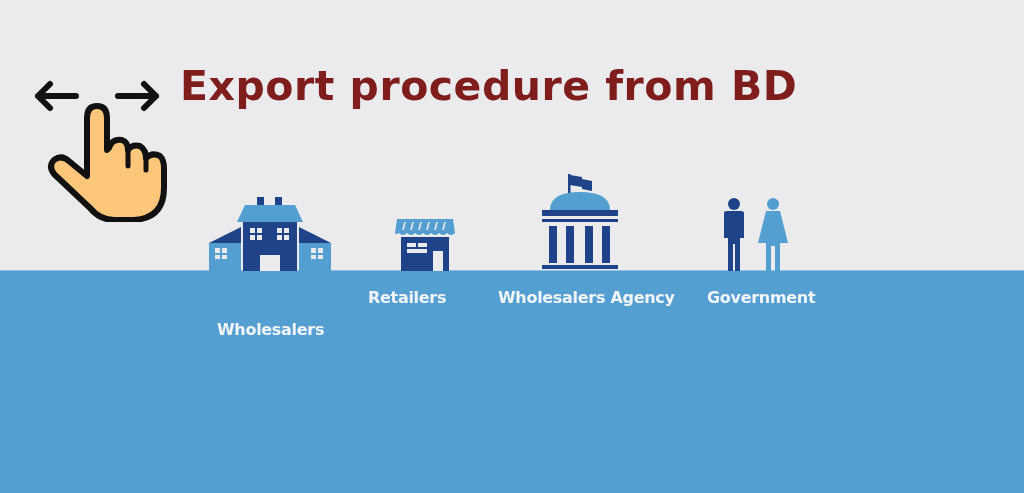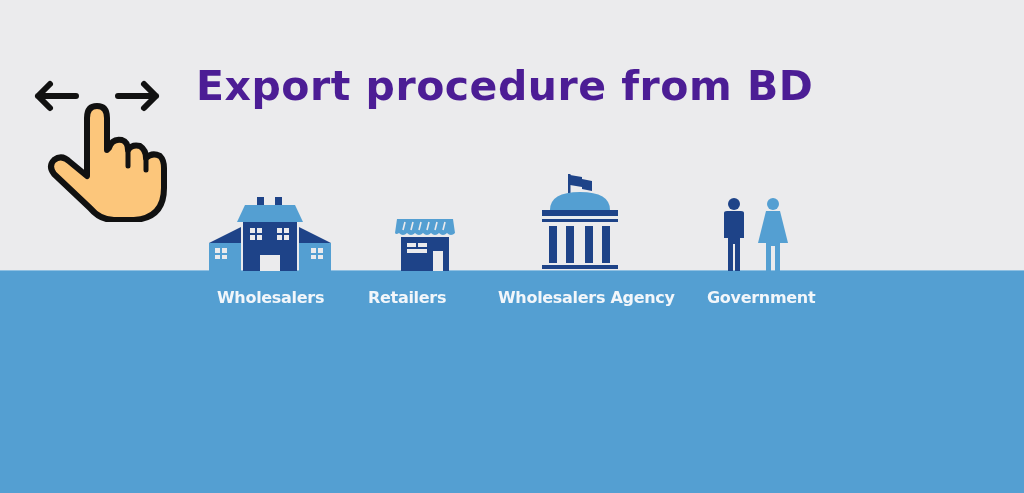--- a/index.html
+++ b/index.html
@@ -1,19 +1,19 @@
 <!DOCTYPE html>
 <html><head>
   <meta charset="utf-8">
   <style>
     html, body { margin: 0; padding: 0; }
     body { width: 1024px; height: 493px; overflow: hidden; background: #ebebed; position: relative; font-family: "DejaVu Sans", sans-serif; }
     .top { position: absolute; left: 0; top: 0; width: 1024px; height: 270px; background: #ebebed; }
     .band { position: absolute; left: 0; top: 270px; width: 1024px; height: 223px; background: #549fd2; border-top: 1px solid #8fc0e2; }
-    .title { position: absolute; left: 196px; top: 62px; font-family: "DejaVu Sans", sans-serif; font-weight: bold; font-size: 41px; color: #4c1d95; letter-spacing: 0.5px; white-space: nowrap; }
+    .title { position: absolute; left: 180px; top: 62px; font-family: "DejaVu Sans", sans-serif; font-weight: bold; font-size: 41px; color: #7f1d1d; letter-spacing: 0.5px; white-space: nowrap; }
     .hand { position: absolute; left: 30px; top: 70px; width: 140px; height: 152px; }
     .icon { position: absolute; }
     .label { position: absolute; top: 288px; font-family: "DejaVu Sans", sans-serif; font-weight: bold; font-size: 16px; color: #f2f6fa; white-space: nowrap; letter-spacing: -0.3px; }
   </style>
 </head>
 <body>
 
 <div class="top"></div>
 <div class="band"></div>
 
@@ -44,21 +44,21 @@
   <rect x="2" y="48" width="32" height="28" fill="#549fd2"></rect>
   <rect x="8" y="53" width="12" height="11" fill="#ebebed"></rect>
   <rect x="13" y="53" width="2" height="11" fill="#549fd2"></rect>
   <rect x="8" y="58" width="12" height="2" fill="#549fd2"></rect>
   <polygon points="92,32 124,48 92,48" fill="#1e4388"></polygon>
   <rect x="92" y="48" width="32" height="28" fill="#549fd2"></rect>
   <rect x="104" y="53" width="12" height="11" fill="#ebebed"></rect>
   <rect x="109" y="53" width="2" height="11" fill="#549fd2"></rect>
   <rect x="104" y="58" width="12" height="2" fill="#549fd2"></rect>
 </svg>
-<div class="label" style="left:217px;">Wholesalers</div>
+<div class="label" style="left:217px;margin-top:32px;">Wholesalers</div>
 
 <svg class="icon" style="left:393px; top:217px;" width="64" height="54" viewBox="0 0 64 54">
   <path d="M4 2 L60 2 L62 16 Q58 20 54 16 Q50 20 46 16 Q42 20 38 16 Q34 20 30 16 Q26 20 22 16 Q18 20 14 16 Q10 20 6 16 Q3 18 2 16 Z" fill="#549fd2"></path>
   <path d="M12 5 L10 13 M20 5 L18 13 M28 5 L26 13 M36 5 L34 13 M44 5 L42 13 M52 5 L50 13" stroke="#ebebed" stroke-width="1.6"></path>
   <rect x="8" y="20" width="48" height="34" fill="#1e4388"></rect>
   <rect x="14" y="26" width="20" height="10" fill="#ebebed"></rect>
   <rect x="14" y="30" width="20" height="2" fill="#1e4388"></rect>
   <rect x="23" y="26" width="2" height="4" fill="#1e4388"></rect>
   <rect x="40" y="34" width="10" height="20" fill="#ebebed"></rect>
 </svg>

